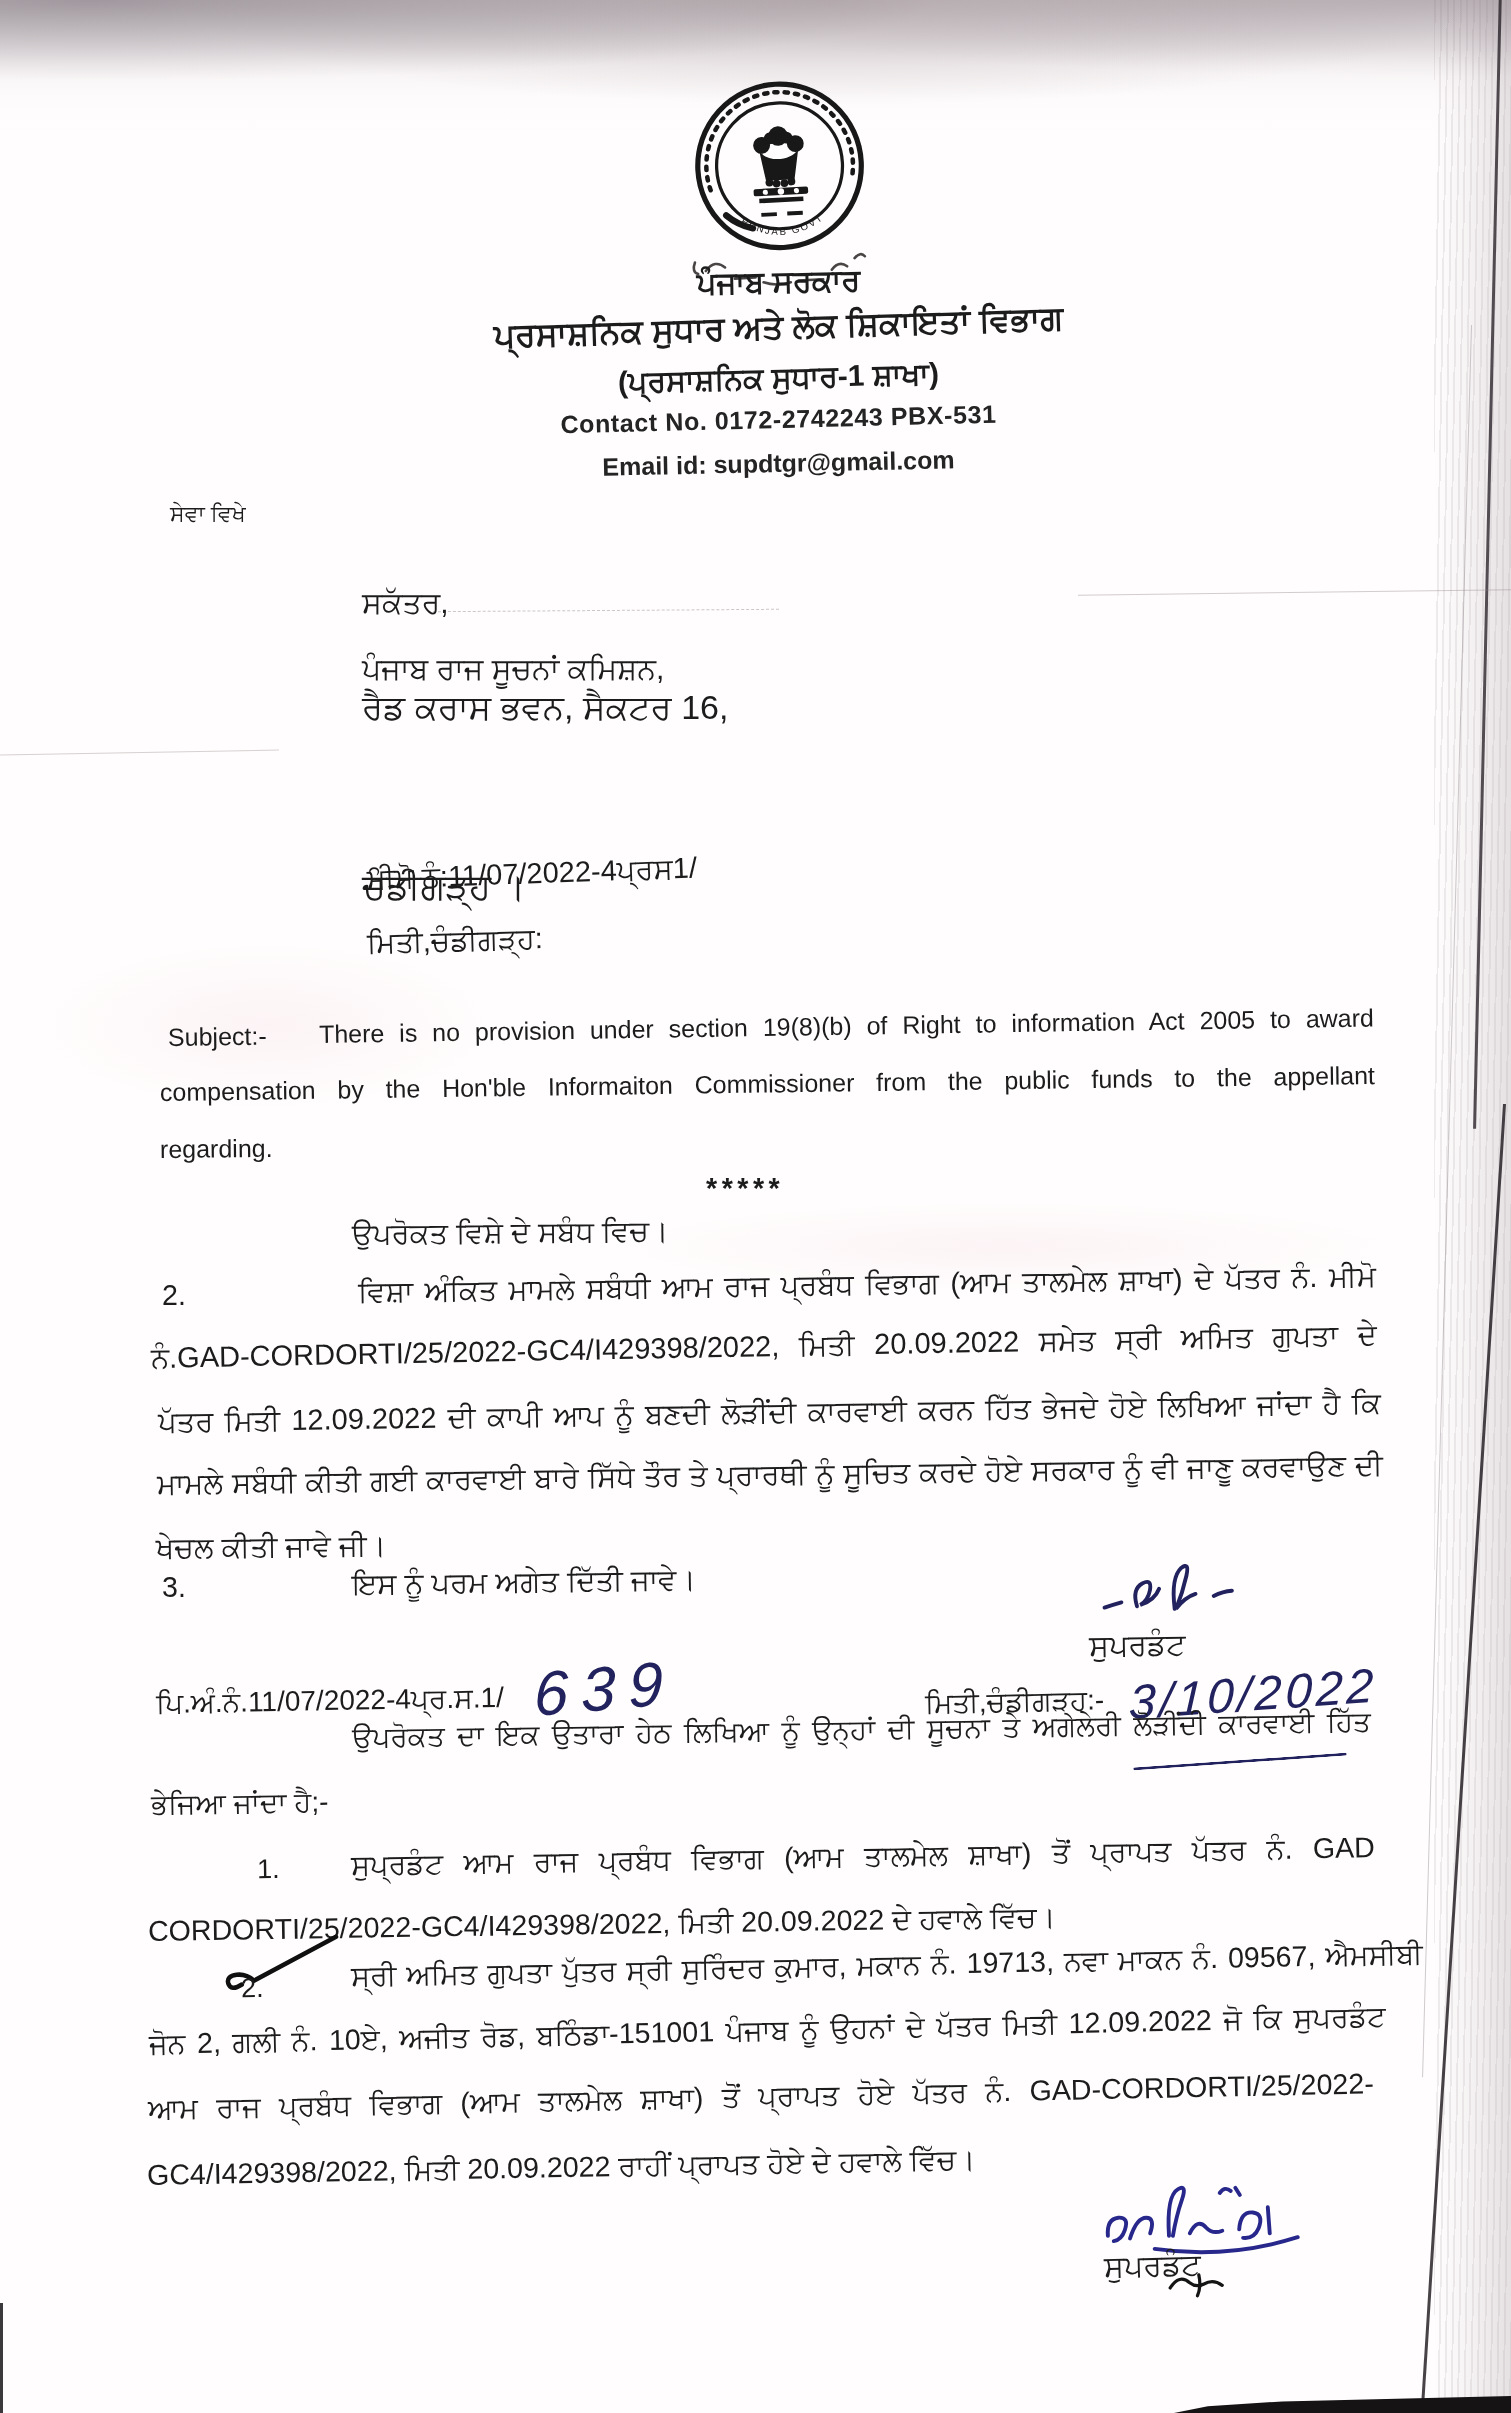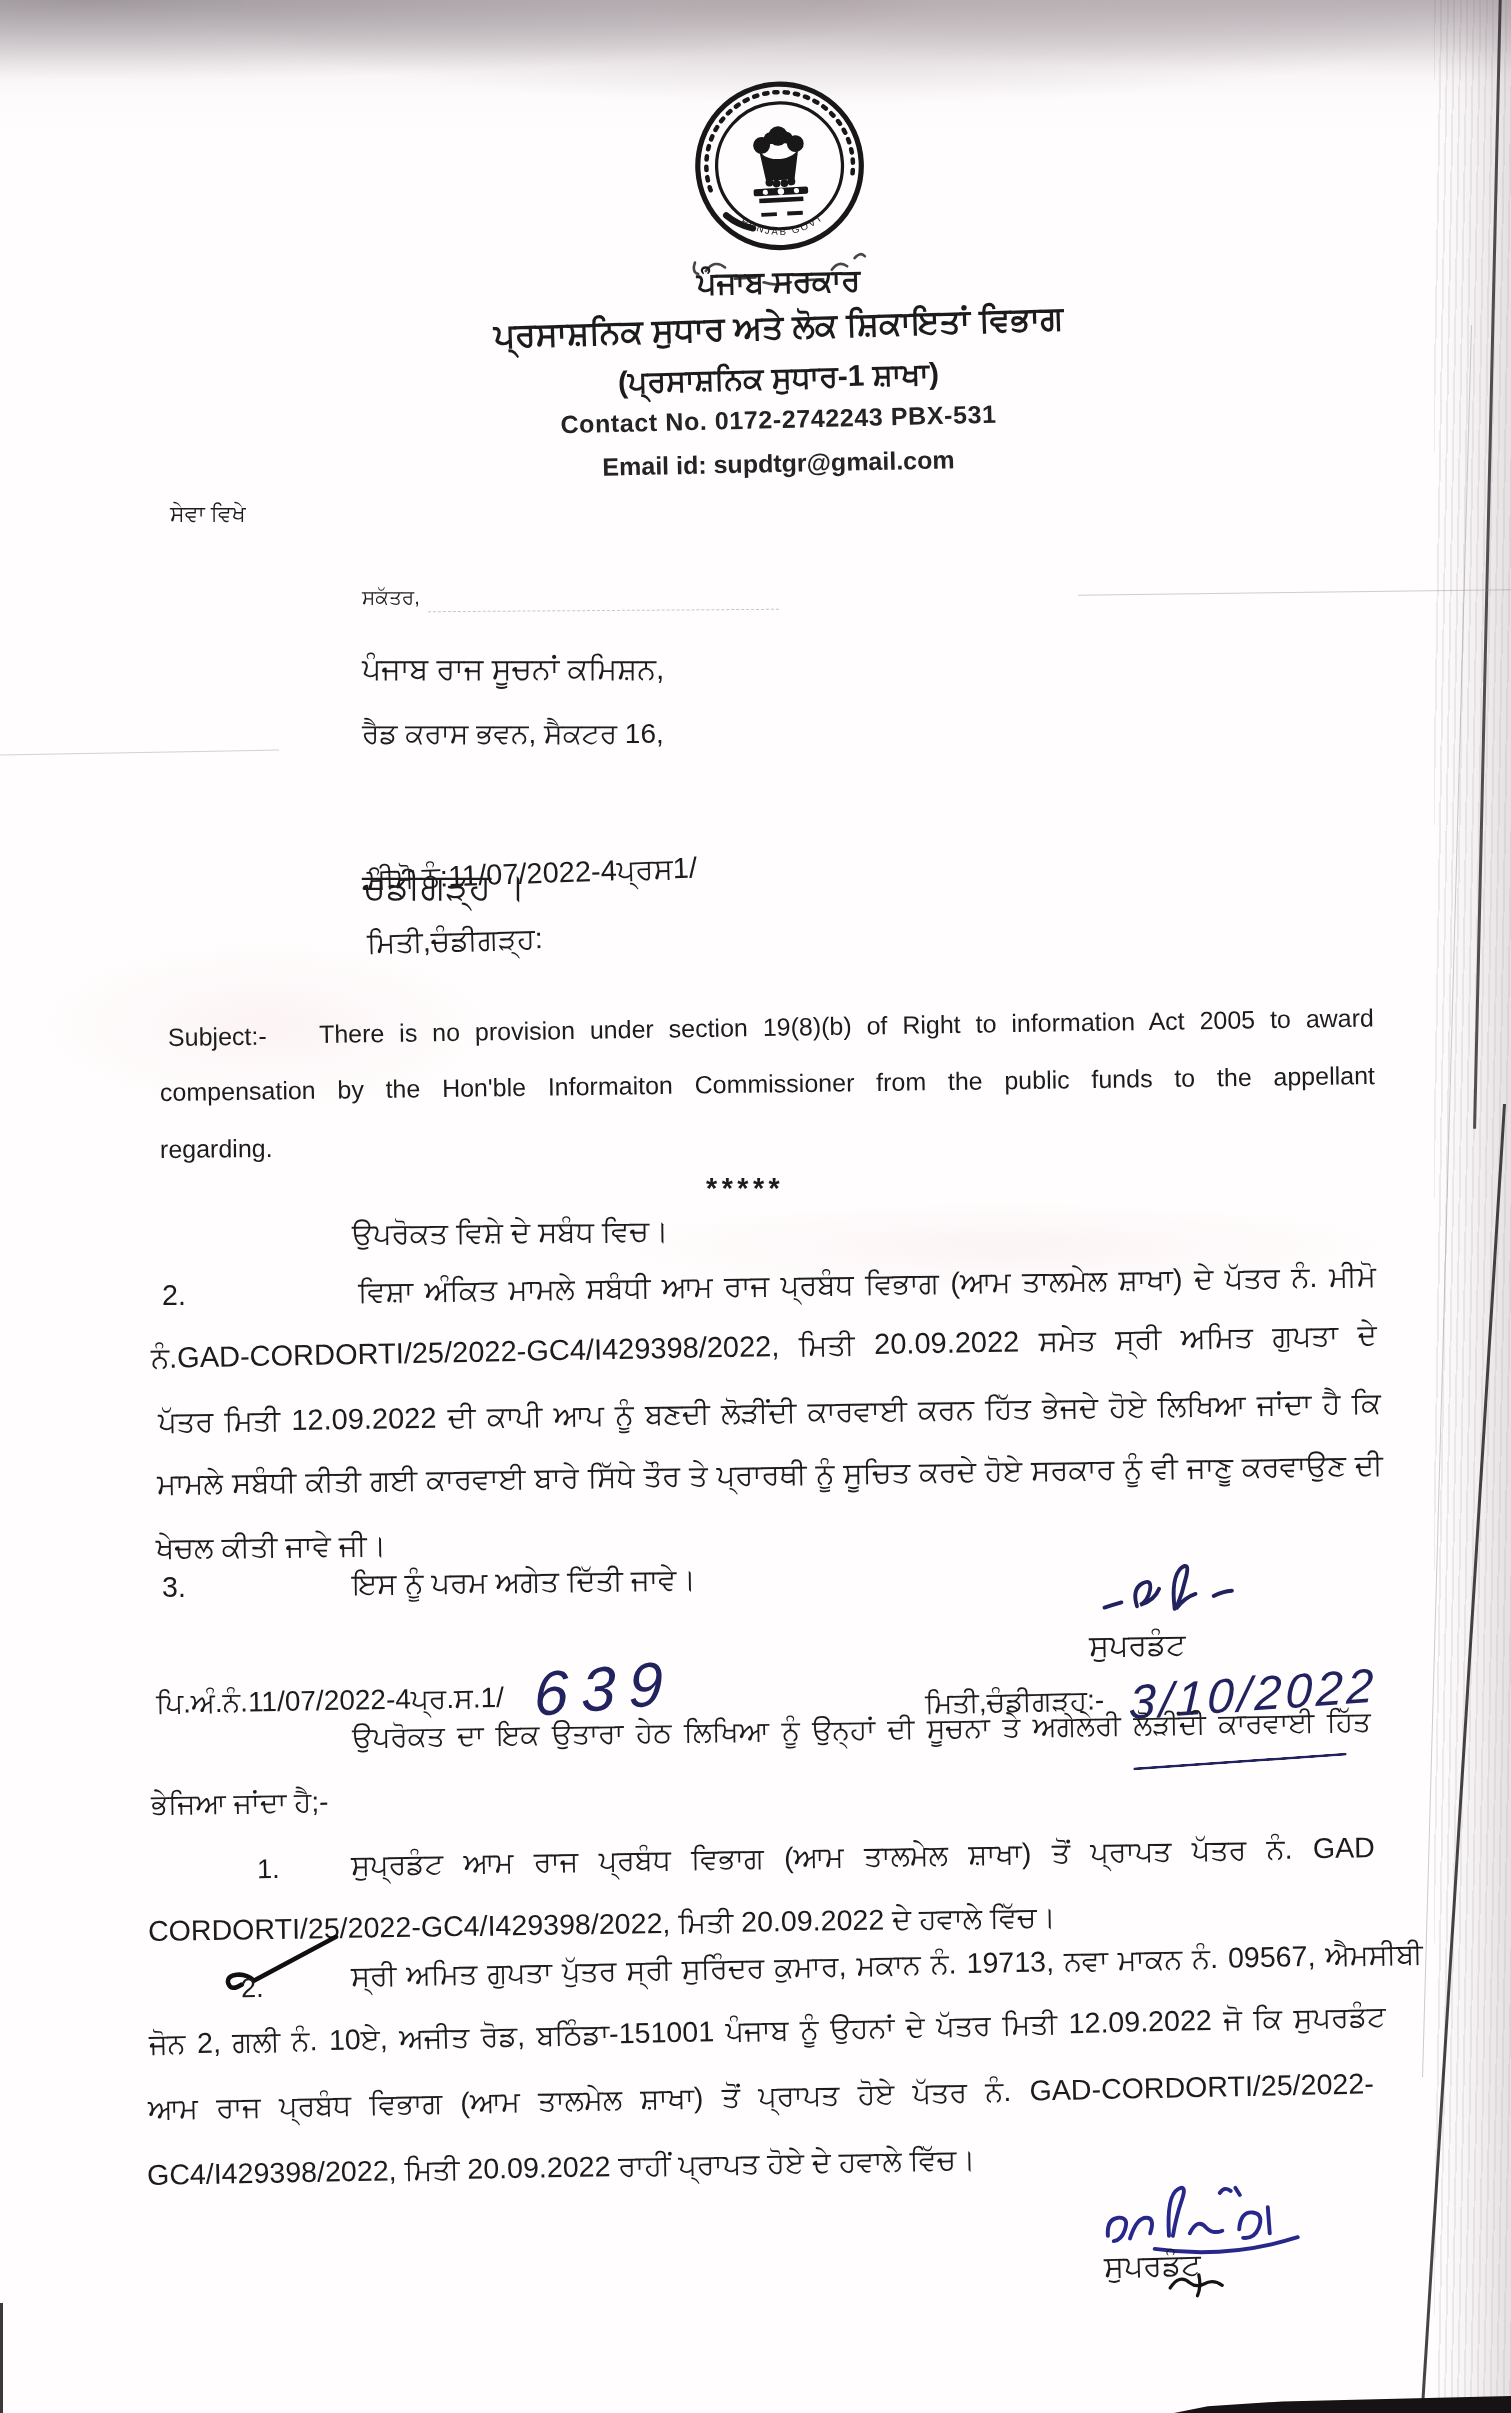--- a/index.html
+++ b/index.html
@@ -82,23 +82,23 @@
     </g>
   </svg>
 
   <div class="t b" style="left:454px;top:264px;width:649px;text-align:center;font-size:30.5px;transform:rotate(-1.2deg);">ਪੰਜਾਬ ਸਰਕਾਰ</div>
   <div class="t b" style="left:415px;top:308px;width:727px;text-align:center;font-size:33px;transform:rotate(-1.8deg);">ਪ੍ਰਸਾਸ਼ਨਿਕ ਸੁਧਾਰ ਅਤੇ ਲੋਕ ਸ਼ਿਕਾਇਤਾਂ ਵਿਭਾਗ</div>
   <div class="t b" style="left:454px;top:361px;width:649px;text-align:center;font-size:30px;transform:rotate(-1.6deg);">(ਪ੍ਰਸਾਸ਼ਨਿਕ ਸੁਧਾਰ-1 ਸ਼ਾਖਾ)</div>
   <div class="t" style="left:454px;top:405px;width:649px;text-align:center;font-size:25px;font-weight:bold;letter-spacing:0.6px;transform:rotate(-1.4deg);color:#242424;">Contact No. 0172-2742243 PBX-531</div>
   <div class="t" style="left:454px;top:449px;width:649px;text-align:center;font-size:25px;font-weight:bold;transform:rotate(-1.2deg);color:#242424;">Email id: supdtgr@gmail.com</div>
 
   <div class="t" style="left:170px;top:501px;font-size:22px;">ਸੇਵਾ ਵਿਖੇ</div>
-  <div class="t" style="left:362px;top:586px;font-size:20px;">ਸਕੱਤਰ,</div>
+  <div class="t" style="left:362px;top:586px;font-size:30px;">ਸਕੱਤਰ,</div>
   <div class="t" style="left:362px;top:652px;font-size:30px;">ਪੰਜਾਬ ਰਾਜ ਸੂਚਨਾਂ ਕਮਿਸ਼ਨ,</div>
-  <div class="t" style="left:362px;top:718px;font-size:28px;">ਰੈਡ ਕਰਾਸ ਭਵਨ, ਸੈਕਟਰ 16,</div>
+  <div class="t" style="left:362px;top:688px;font-size:34px;">ਰੈਡ ਕਰਾਸ ਭਵਨ, ਸੈਕਟਰ 16,</div>
   <div class="t" style="left:362px;top:818px;font-size:36px;margin-top:48px;">ਚੰਡੀਗੜ੍ਹ ।</div>
 
   <div class="t" style="left:367px;top:863px;font-size:29px;transform:rotate(-2deg);transform-origin:left center;">ਮੀਮੋ ਨੰ:11/07/2022-4ਪ੍ਰਸ1/</div>
   <div class="t" style="left:367px;top:927px;font-size:29px;transform:rotate(-1.6deg);transform-origin:left center;">ਮਿਤੀ,ਚੰਡੀਗੜ੍ਹ:</div>
 
   <div class="t" style="left:168px;top:1023px;font-size:25px;transform:rotate(-0.8deg);transform-origin:left center;">Subject:-</div>
   <div class="t j" style="left:319px;top:1020px;width:1055px;font-size:25px;transform:rotate(-0.9deg);transform-origin:left center;">There is no provision under section 19(8)(b) of Right to information Act 2005 to award</div>
   <div class="t j" style="left:160px;top:1078px;width:1215px;font-size:25px;transform:rotate(-0.8deg);transform-origin:left center;">compensation by the Hon'ble Informaiton Commissioner from the public funds to the appellant</div>
   <div class="t" style="left:160px;top:1135px;font-size:25px;transform:rotate(-0.6deg);transform-origin:left center;">regarding.</div>
 

